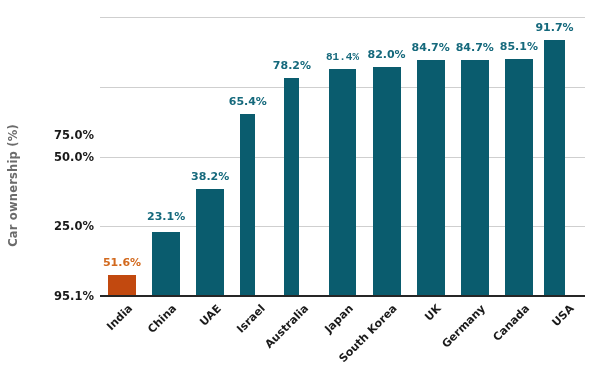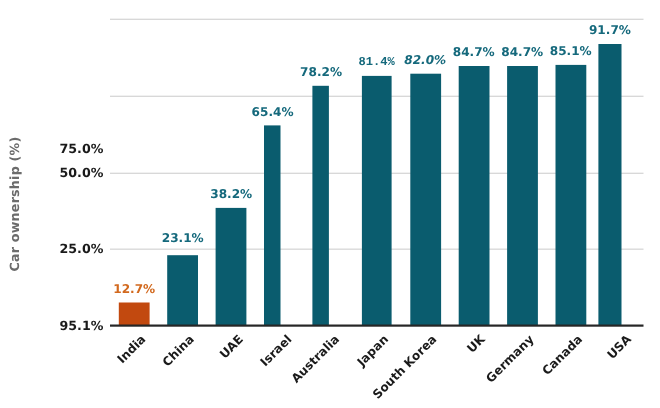--- a/index.html
+++ b/index.html
@@ -142,21 +142,21 @@
       <div class="y-tick-label" style="top: 86.75px; margin-top: 48px;">75.0%</div>
     </div>
 
   <div id="plot-area">
       <div class="gridline" style="top: 209.25px;"></div>
       <div class="gridline" style="top: 139.5px;"></div>
       <div class="gridline" style="top: 69.75px;"></div>
       <div class="gridline" style="top: 0px;"></div>
       <div class="bar-slot" style="left: 8.04659px; width: 27.9977px;">
         <div class="bar" style="height: 20.925px; background: rgb(194, 73, 15);"></div>
-        <div class="bar-value" style="bottom: 26.925px; color: rgb(210, 105, 30);">12.7%</div>
+        <div class="bar-value" style="bottom: 26.925px; color: rgb(210, 105, 30);">51.6%</div>
       </div>
       <div class="bar-slot" style="left: 52.1375px; width: 27.9977px;">
         <div class="bar" style="height: 64.449px; background: rgb(10, 92, 110);"></div>
         <div class="bar-value" style="bottom: 73px; color: rgb(21, 105, 124);">23.1%</div>
       </div>
       <div class="bar-slot" style="left: 96.2284px; width: 27.9977px;">
         <div class="bar" style="height: 106.578px; background: rgb(10, 92, 110);"></div>
         <div class="bar-value" style="bottom: 112.578px; color: rgb(21, 105, 124);">38.2%</div>
       </div>
       <div class="bar-slot" style="left: 140.319px; width: 15px;">
@@ -164,21 +164,21 @@
         <div class="bar-value" style="bottom: 188.466px; color: rgb(21, 105, 124);">65.4%</div>
       </div>
       <div class="bar-slot" style="left: 184.41px; width: 15px;">
         <div class="bar" style="height: 218.178px; background: rgb(10, 92, 110);"></div>
         <div class="bar-value" style="bottom: 224.178px; color: rgb(21, 105, 124);">78.2%</div>
       </div>
       <div class="bar-slot" style="left: 228.501px; width: 27.9977px;">
         <div class="bar" style="height: 227.106px; background: rgb(10, 92, 110);"></div>
         <div class="bar-value" style="bottom: 233.106px; color: rgb(21, 105, 124); font-family: Liberation Mono, monospace;">81.4%</div>
       </div>
-      <div class="bar-slot" style="left: 272.592px; width: 27.9977px; font-style: italic;">
+      <div class="bar-slot" style="left: 272.592px; width: 27.9977px;">
         <div class="bar" style="height: 228.78px; background: rgb(10, 92, 110);"></div>
         <div class="bar-value" style="bottom: 234.78px; color: rgb(21, 105, 124);">82.0%</div>
       </div>
       <div class="bar-slot" style="left: 316.683px; width: 27.9977px;">
         <div class="bar" style="height: 236.313px; background: rgb(10, 92, 110);"></div>
         <div class="bar-value" style="bottom: 242.313px; color: rgb(21, 105, 124);">84.7%</div>
       </div>
       <div class="bar-slot" style="left: 360.774px; width: 27.9977px;">
         <div class="bar" style="height: 236.313px; background: rgb(10, 92, 110);"></div>
         <div class="bar-value" style="bottom: 242.313px; color: rgb(21, 105, 124);">84.7%</div>

